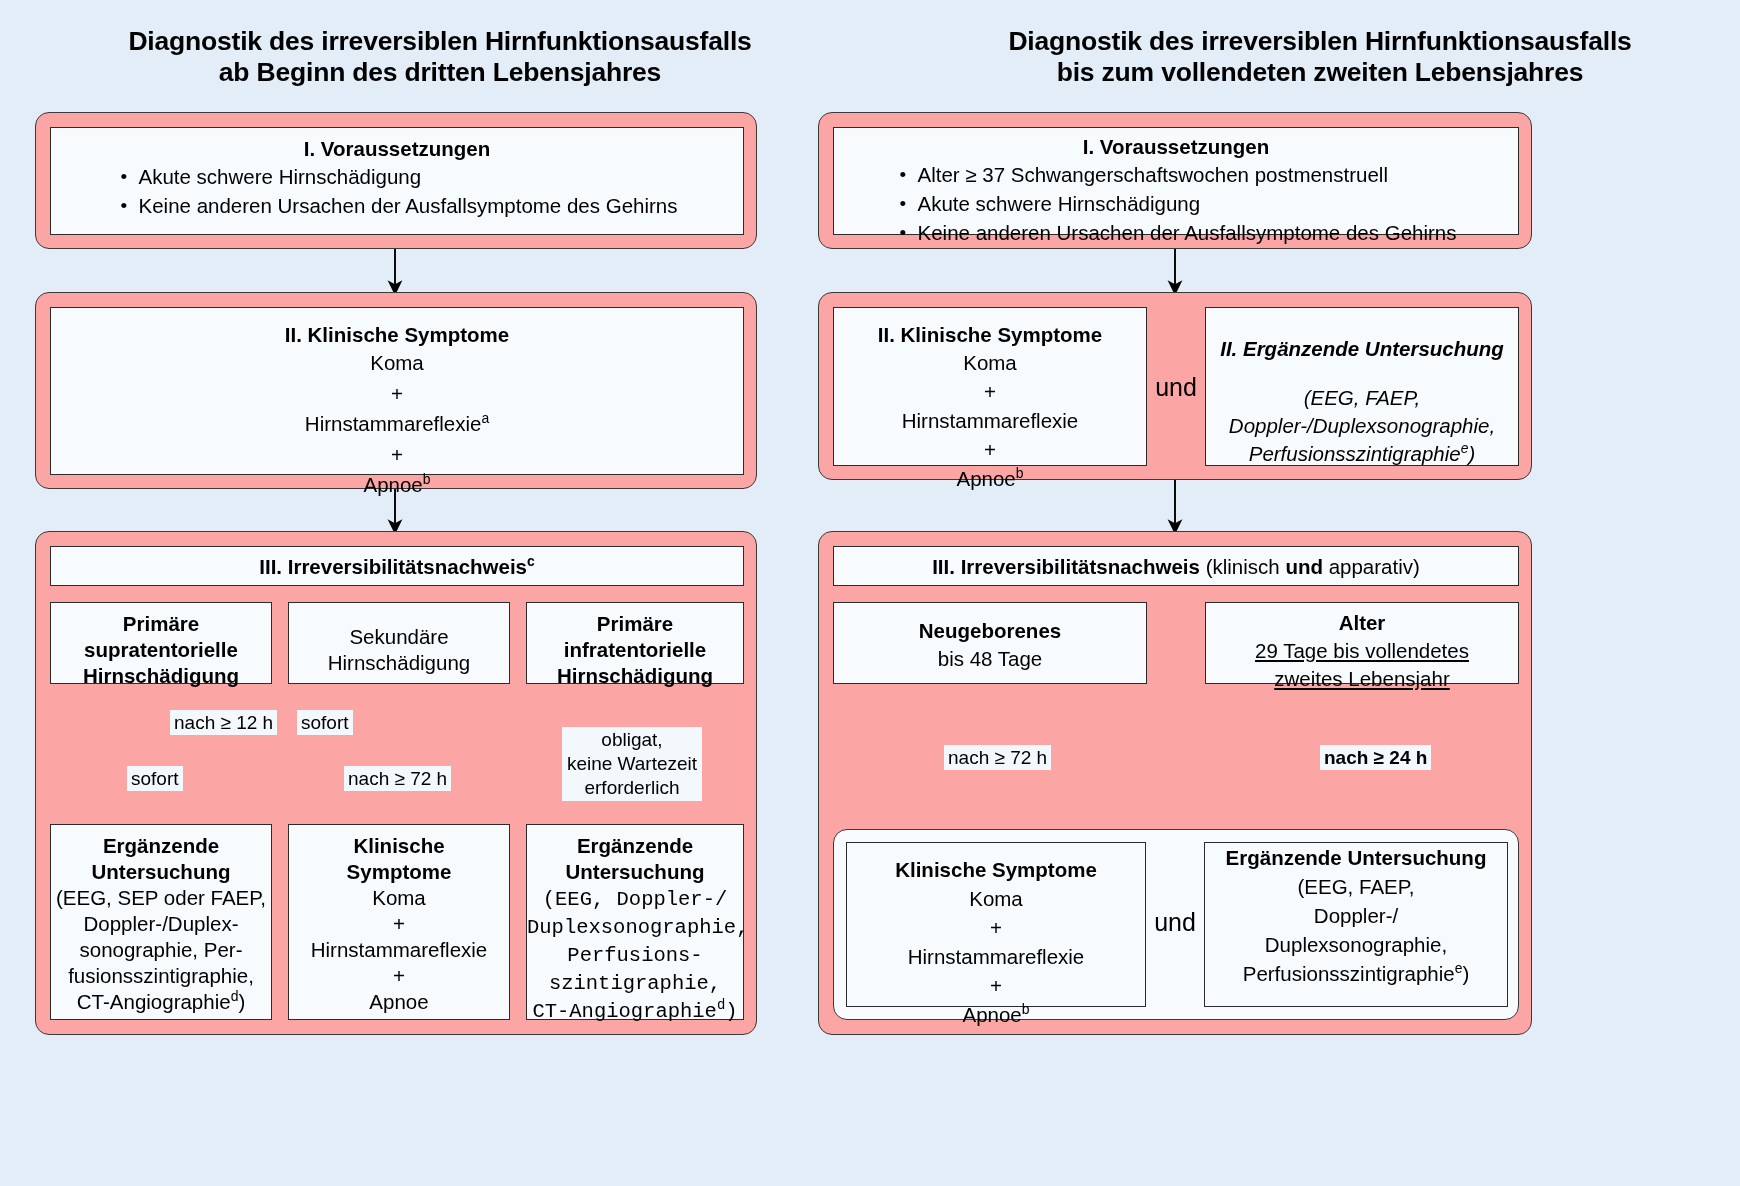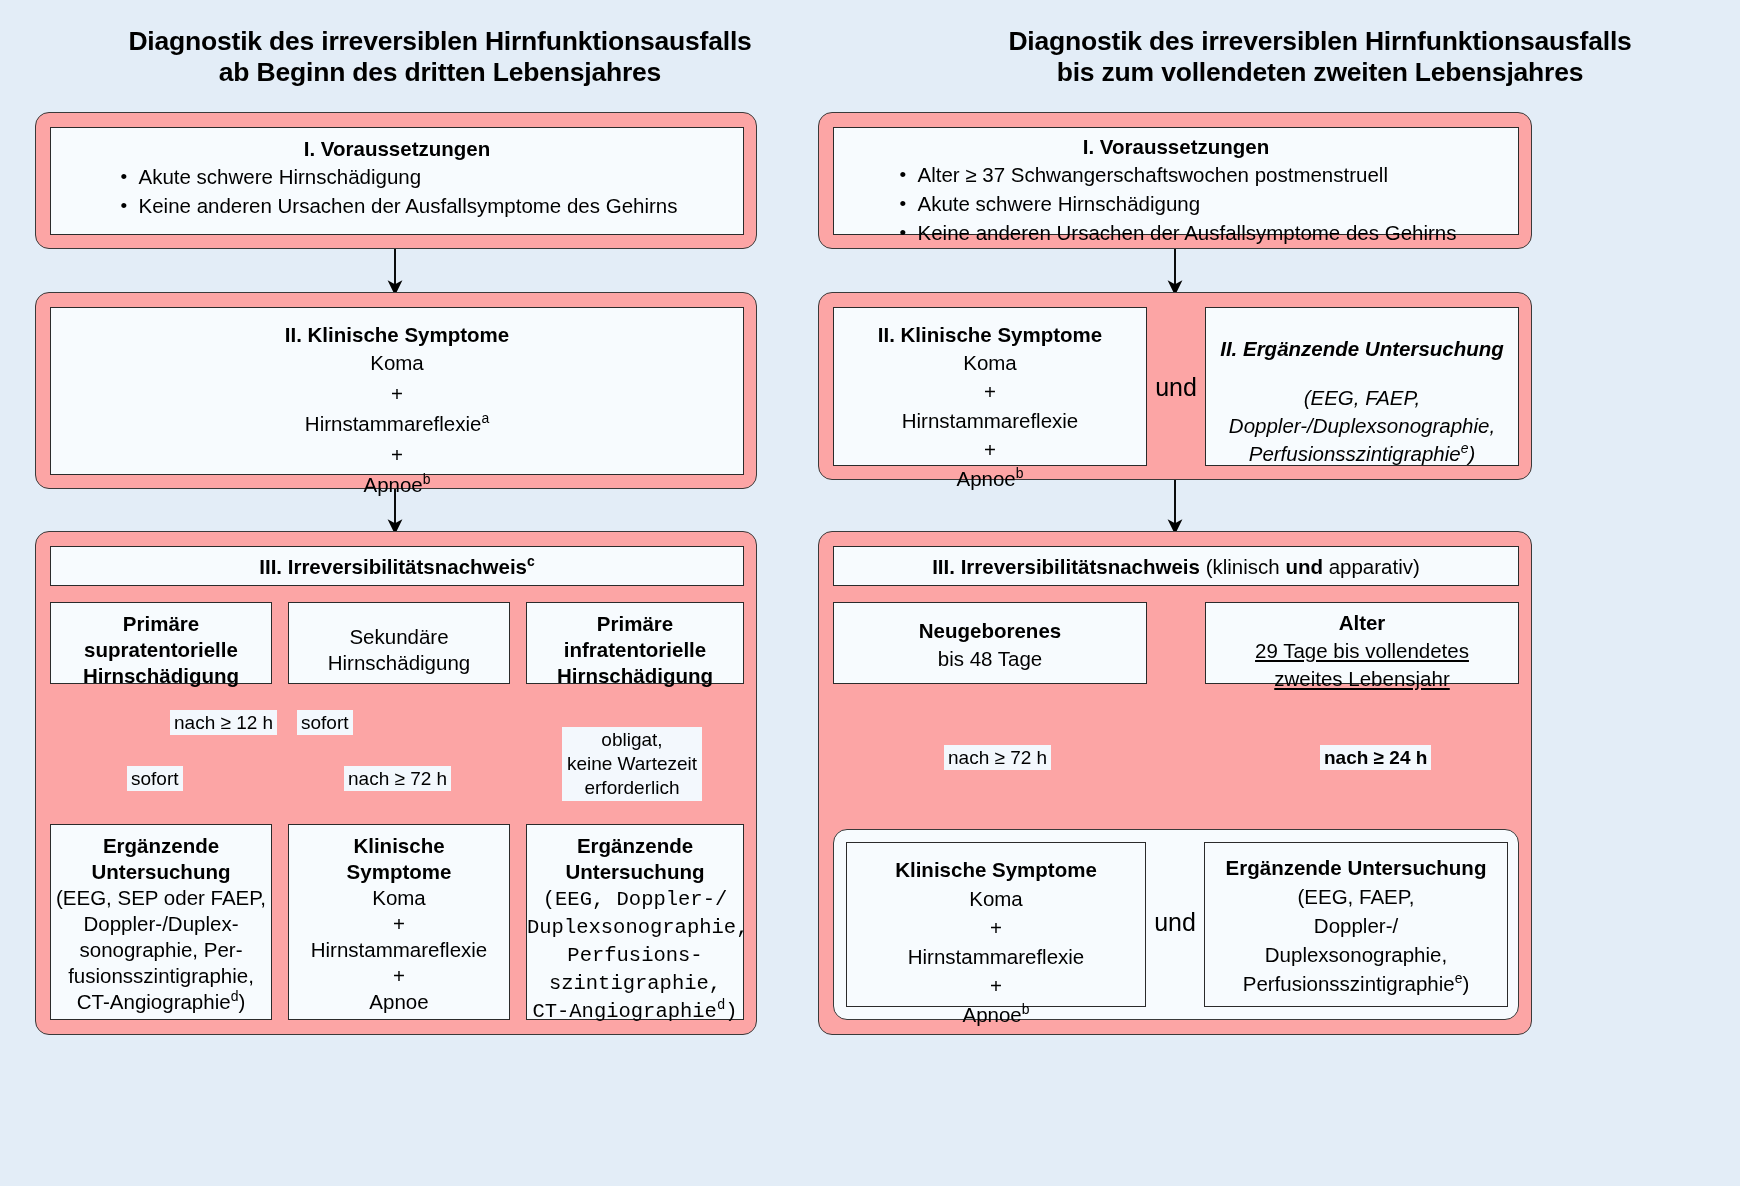--- a/index.html
+++ b/index.html
@@ -273,21 +273,21 @@
         <div class="hd">Klinische Symptome</div>
         <div>Koma</div>
         <div>+</div>
         <div>Hirnstammareflexie</div>
         <div>+</div>
         <div><span>Apnoe</span><sup>b</sup></div>
       </div>
 
       <div class="und" style="left:312px;top:78px;width:58px;">und</div>
 
-      <div class="box" style="left:370px;top:12px;width:304px;height:165px;padding-top:10px;line-height:29px;">
+      <div class="box" style="left:370px;top:12px;width:304px;height:165px;line-height:29px;">
         <div class="hd">Ergänzende Untersuchung</div>
         <div style="white-space:pre-line;display:inline;"><span>(EEG, FAEP,
 Doppler-/
 Duplexsonographie,
 Perfusionsszintigraphie</span><sup>e</sup><span>)</span></div>
       </div>
     </div>
   </div>
 
   <div class="elabel" style="left:944px;top:745px;">nach ≥ 72 h</div>

